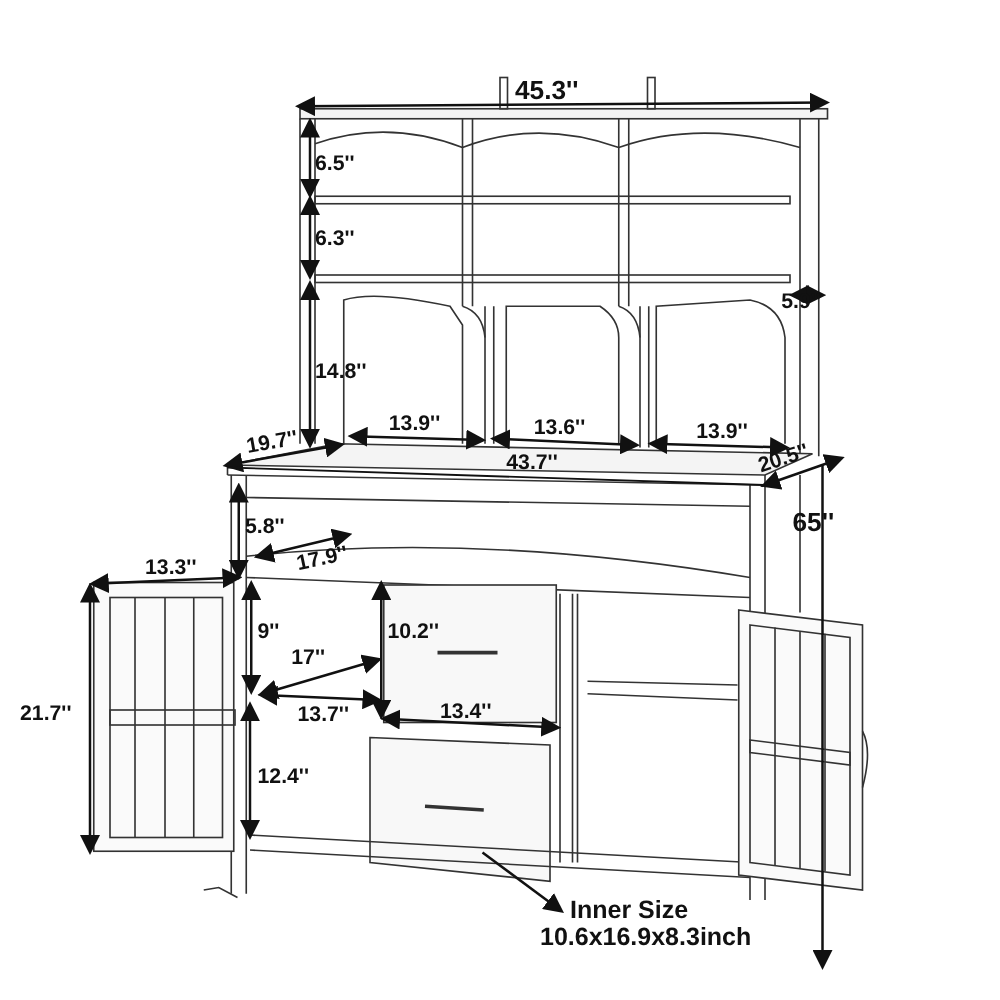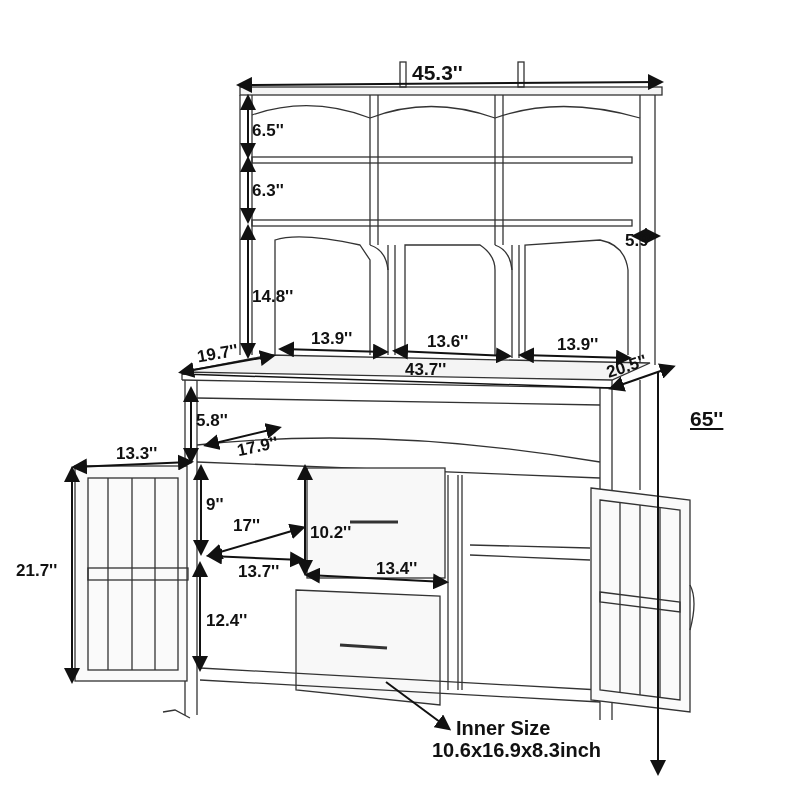--- a/index.html
+++ b/index.html
@@ -139,25 +139,25 @@
 <div class="lbl f17" style="left:252px;top:122px;">6.5''</div>
 <div class="lbl f17" style="left:252px;top:182px;">6.3''</div>
 <div class="lbl f17" style="left:252px;top:288px;">14.8''</div>
 <div class="lbl f17" style="left:625px;top:232px;">5.9''</div>
 <div class="lbl f17" style="left:311px;top:330px;">13.9''</div>
 <div class="lbl f17" style="left:427px;top:333px;">13.6''</div>
 <div class="lbl f17" style="left:557px;top:336px;">13.9''</div>
 <div class="lbl f17" style="left:197px;top:345px;transform:rotate(-10deg);">19.7''</div>
 <div class="lbl f17" style="left:384px;top:361px;margin-left:21px;">43.7''</div>
 <div class="lbl f17" style="left:606px;top:358px;transform:rotate(-18deg);">20.5''</div>
-<div class="lbl f21" style="left:690px;top:408px;text-decoration:underline;">65''</div>
+<div class="lbl f21" style="left:634px;top:408px;">65''</div>
 <div class="lbl f17" style="left:196px;top:412px;">5.8''</div>
 <div class="lbl f17" style="left:237px;top:438px;transform:rotate(-12deg);">17.9''</div>
 <div class="lbl f17" style="left:116px;top:445px;">13.3''</div>
 <div class="lbl f17" style="left:16px;top:562px;">21.7''</div>
 <div class="lbl f17" style="left:206px;top:496px;">9''</div>
 <div class="lbl f17" style="left:233px;top:517px;">17''</div>
-<div class="lbl f17" style="left:310px;top:524px;">10.2''</div>
+<div class="lbl f17" style="left:310px;top:496px;">10.2''</div>
 <div class="lbl f17" style="left:238px;top:563px;">13.7''</div>
-<div class="lbl f17" style="left:376px;top:560px;">13.4''</div>
+<div class="lbl f17" style="left:352px;top:560px;">13.4''</div>
 <div class="lbl f17" style="left:206px;top:612px;">12.4''</div>
 <div class="lbl note" style="left:456px;top:718px;">Inner Size</div>
 <div class="lbl note" style="left:432px;top:740px;text-align:center;">10.6x16.9x8.3inch</div>
 
 </body></html>

